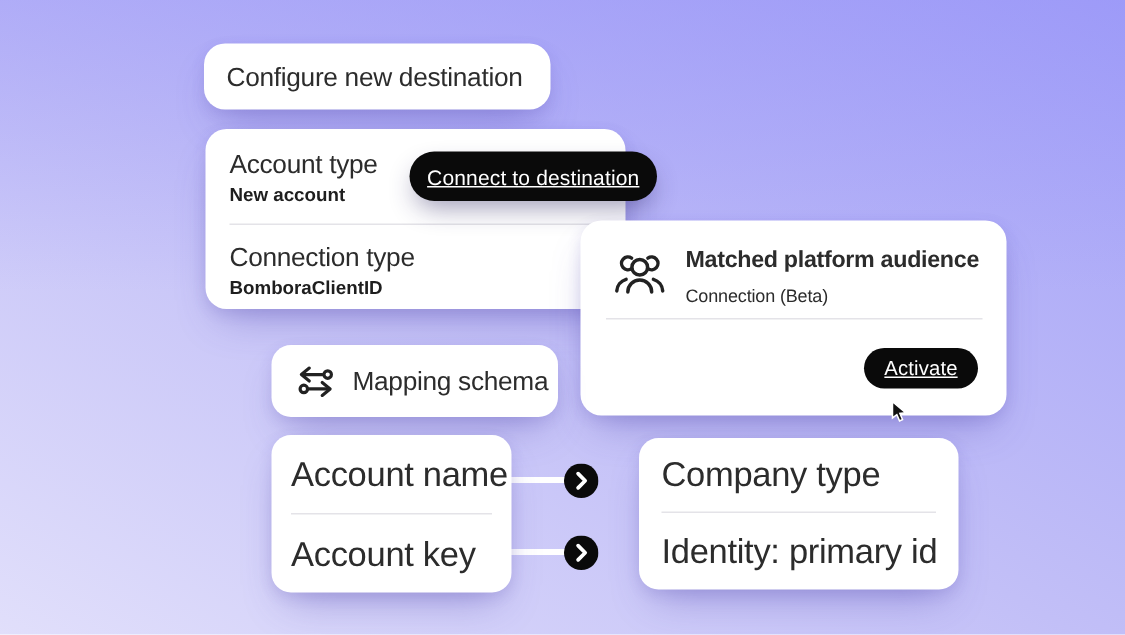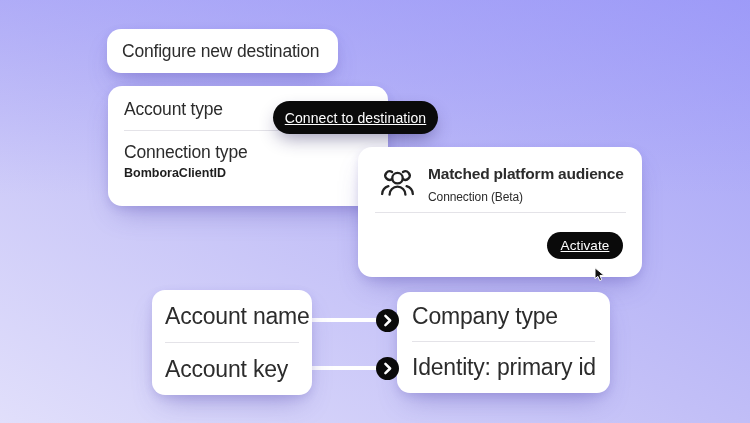--- a/index.html
+++ b/index.html
@@ -6,20 +6,21 @@
   .stage{
     position:relative;width:750px;height:423px;overflow:hidden;
     font-family:"Liberation Sans","DejaVu Sans",sans-serif;
     background:
       linear-gradient(to bottom, rgba(148,144,248,.38), rgba(148,144,248,0) 46%),
       linear-gradient(to bottom left, #a3a1f8 0%, #c2bff7 52%, #e1dffb 100%);
   }
   .card{
     position:absolute;background:#ffffff;border-radius:14px;color:#2c2c2c;
     box-shadow:0 14px 28px -10px rgba(76,66,170,.40), 0 3px 9px rgba(76,66,170,.14);
+    margin-left:29px;
   }
   .pill{
     position:absolute;background:#0a0a0a;color:#fff;border-radius:999px;border:none;
     display:flex;align-items:center;justify-content:center;
     font-family:inherit;letter-spacing:.1px;cursor:pointer;
     box-shadow:0 8px 18px -4px rgba(35,28,90,.45);
     text-decoration:underline;
   }
   .big-label{font-size:17.5px;line-height:22px;letter-spacing:-.2px;color:#2c2c2c;}
   .bold-value{font-size:12.5px;font-weight:700;line-height:17px;margin-top:2px;color:#1e1e1e;}
@@ -36,20 +37,21 @@
 
   <div class="hline" style="left:309px;top:318px;width:72px;"></div>
   <div class="hline" style="left:309px;top:366px;width:72px;"></div>
 
   <div class="card" style="left:107px;top:29px;width:231px;height:44px;display:flex;align-items:center;padding-left:15px;box-sizing:border-box;">
     <span class="big-label">Configure new destination</span>
   </div>
 
   <div class="card" style="left:108px;top:86px;width:280px;height:120px;box-sizing:border-box;padding:12px 16px 10px;">
     <div class="big-label">Account type</div>
+    <div class="bold-value">New account</div>
     <div class="divider" style="margin:10px 0;"></div>
     <div class="big-label">Connection type</div>
     <div class="bold-value">BomboraClientID</div>
   </div>
 
   <button class="pill" style="left:273px;top:101px;width:165px;height:33px;font-size:14px;">
     <span>Connect to destination</span>
   </button>
 
   <div class="card" style="left:358px;top:147px;width:284px;height:130px;">
@@ -66,20 +68,33 @@
     <div style="position:absolute;left:70px;top:17px;">
       <div style="font-size:15.5px;font-weight:700;line-height:20px;letter-spacing:-.2px;white-space:nowrap;">Matched platform audience</div>
       <div style="font-size:12px;line-height:20px;margin-top:3px;letter-spacing:-.1px;">Connection (Beta)</div>
     </div>
     <div class="divider" style="position:absolute;left:17px;right:16px;top:65px;"></div>
     <button class="pill" style="right:19px;top:85px;width:76px;height:27px;font-size:13.5px;box-shadow:none;">
       <span>Activate</span>
     </button>
   </div>
 
+  <div class="card" style="left:152px;top:230px;width:191px;height:48px;display:flex;align-items:center;padding-left:16px;box-sizing:border-box;gap:11px;border-radius:13px;">
+    <span>
+      <svg width="27" height="23" viewBox="0 0 28 24" fill="none" stroke="#222" stroke-width="2.2" stroke-linecap="round" stroke-linejoin="round">
+        <path d="M9.5 2.5 4 7l5.5 4.5"></path>
+        <path d="M4.8 7H18.6"></path>
+        <circle cx="22.3" cy="7" r="2.6"></circle>
+        <circle cx="5.7" cy="17" r="2.6"></circle>
+        <path d="M9.1 17h14"></path>
+        <path d="M18.5 12.5 24 17l-5.5 4.5"></path>
+      </svg>
+    </span>
+    <span class="big-label">Mapping schema</span>
+  </div>
 
   <div class="card" style="left:152px;top:290px;width:160px;height:105px;box-sizing:border-box;padding:14px 13px;border-radius:13px;">
     <div class="row-text" style="line-height:24px;">Account name</div>
     <div class="divider" style="margin:14px 0;"></div>
     <div class="row-text" style="line-height:24px;">Account key</div>
   </div>
 
   <div class="card" style="left:397px;top:292px;width:213px;height:101px;box-sizing:border-box;padding:12px 15px;border-radius:13px;">
     <div class="row-text" style="line-height:24px;">Company type</div>
     <div class="divider" style="margin:13px 0;"></div>

